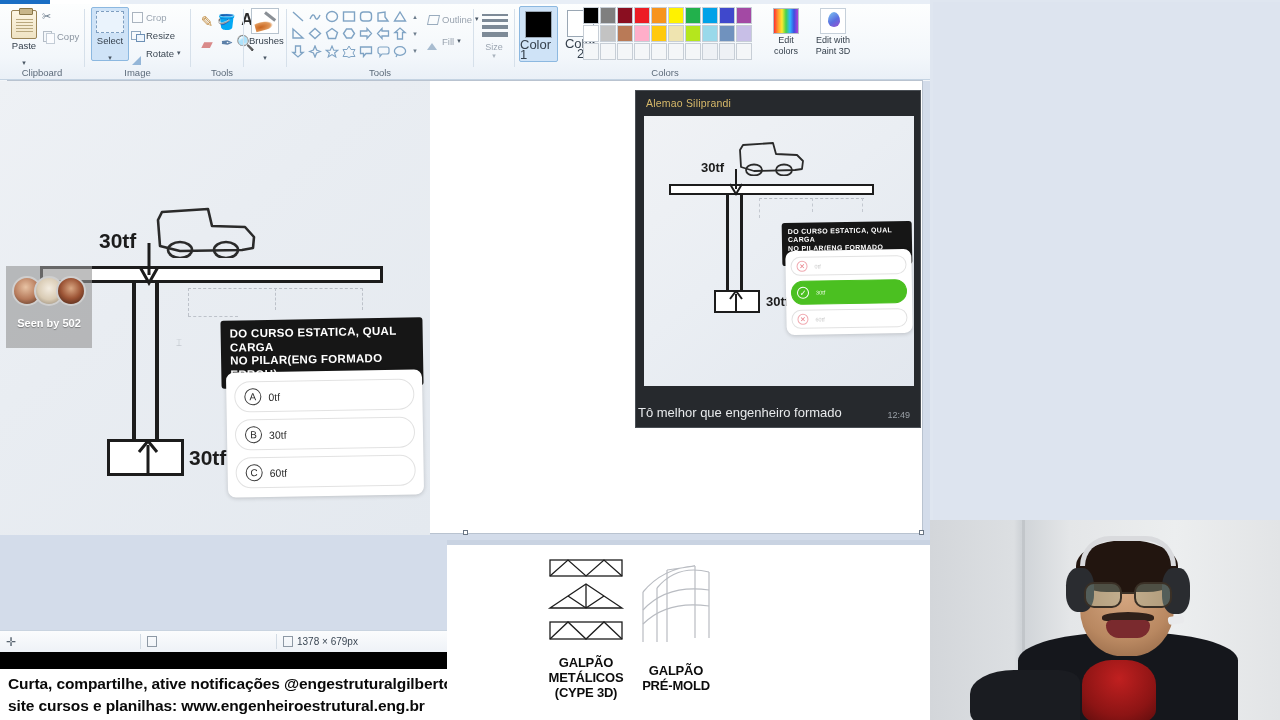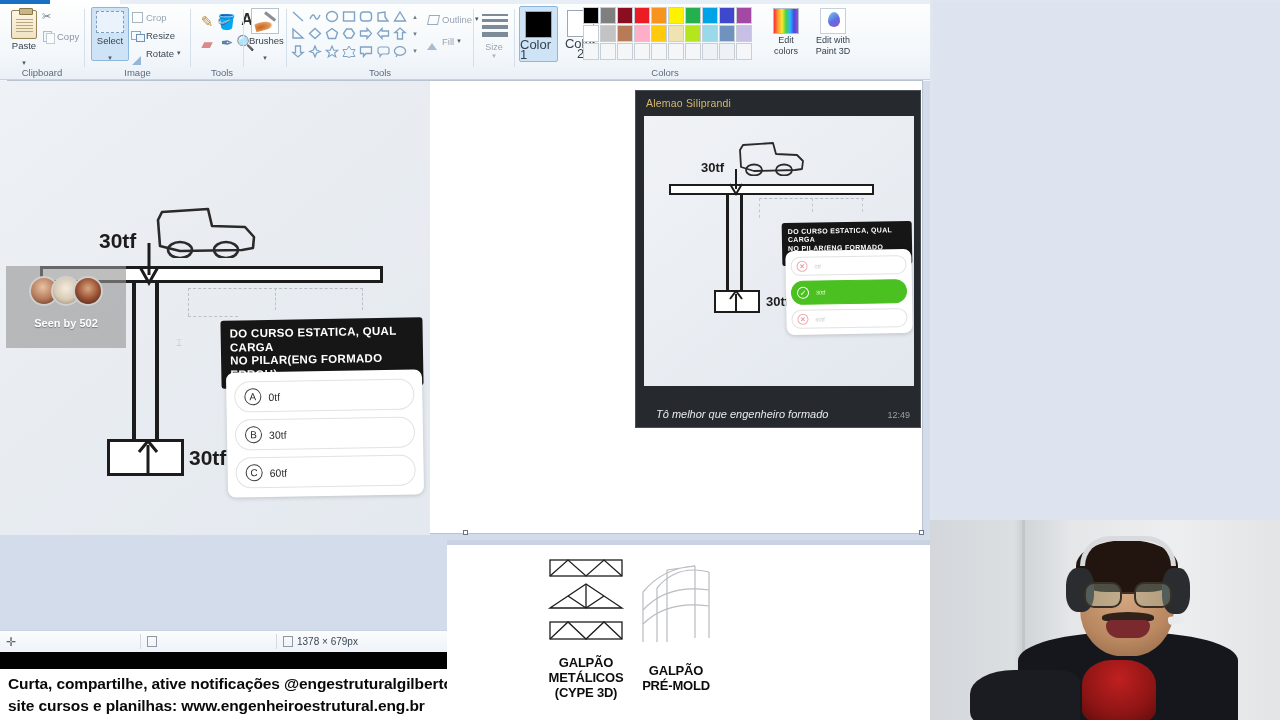--- a/index.html
+++ b/index.html
@@ -249,21 +249,21 @@
   }
   .ans:last-child { margin-bottom: 0; }
   .ans-letter {
     border: 1.3px solid #3b3b3b; border-radius: 50%;
     display: flex; align-items: center; justify-content: center;
     color: #2b2b2b; flex: 0 0 auto;
   }
   .ans-txt { color: #2b2b2b; }
 
   .seen-by {
-    position: absolute; left: 6px; top: 185px; width: 120px; height: 82px;
+    position: absolute; left: 6px; top: 185px; width: 86px; height: 82px;
     background: rgba(150,150,150,.62); text-align: center; padding-top: 10px;
   }
   .avatars { display: flex; justify-content: center; }
   .avatar {
     width: 30px; height: 30px; border-radius: 50%; border: 2px solid #cfcfcf;
     margin-left: -8px; background-size: cover;
   }
   .avatar:first-child { margin-left: 0; }
   .av1 { background: radial-gradient(circle at 45% 35%, #e8c3a4 0%, #b5795a 55%, #4a2c1e 100%); }
   .av2 { background: radial-gradient(circle at 50% 40%, #f3ece0 0%, #d9cbb4 55%, #8d8170 100%); }
@@ -278,21 +278,21 @@
   .story-user {
     position: absolute; left: 10px; top: 6px;
     font-size: 10.5px; font-weight: 400; color: #d7b96a; letter-spacing: .2px;
   }
   .story-media {
     position: absolute; left: 8px; top: 25px; width: 270px; height: 270px;
     background: linear-gradient(140deg,#f0f2f5 0%,#eaeef3 45%,#e2e7ee 100%);
     overflow: hidden;
   }
   .story-caption {
-    position: absolute; left: 20px; bottom: 7px; font-size: 11px; color: #e8eaec; font-style: italic;
+    position: absolute; left: 2px; bottom: 7px; font-size: 13px; color: #e8eaec;
   }
   .story-time {
     position: absolute; right: 10px; bottom: 7px; font-size: 9px; color: #9aa0a6;
   }
   .ans-correct {
     background: #4bc021; border-color: #4bc021;
   }
   .ans-correct .ans-letter { border-color: #fff; color: #fff; }
   .ans-correct .ans-txt { color: #eafae2; }
   .ans-wrong .ans-letter { border-color: #f0a9b0; color: #e8808a; }

